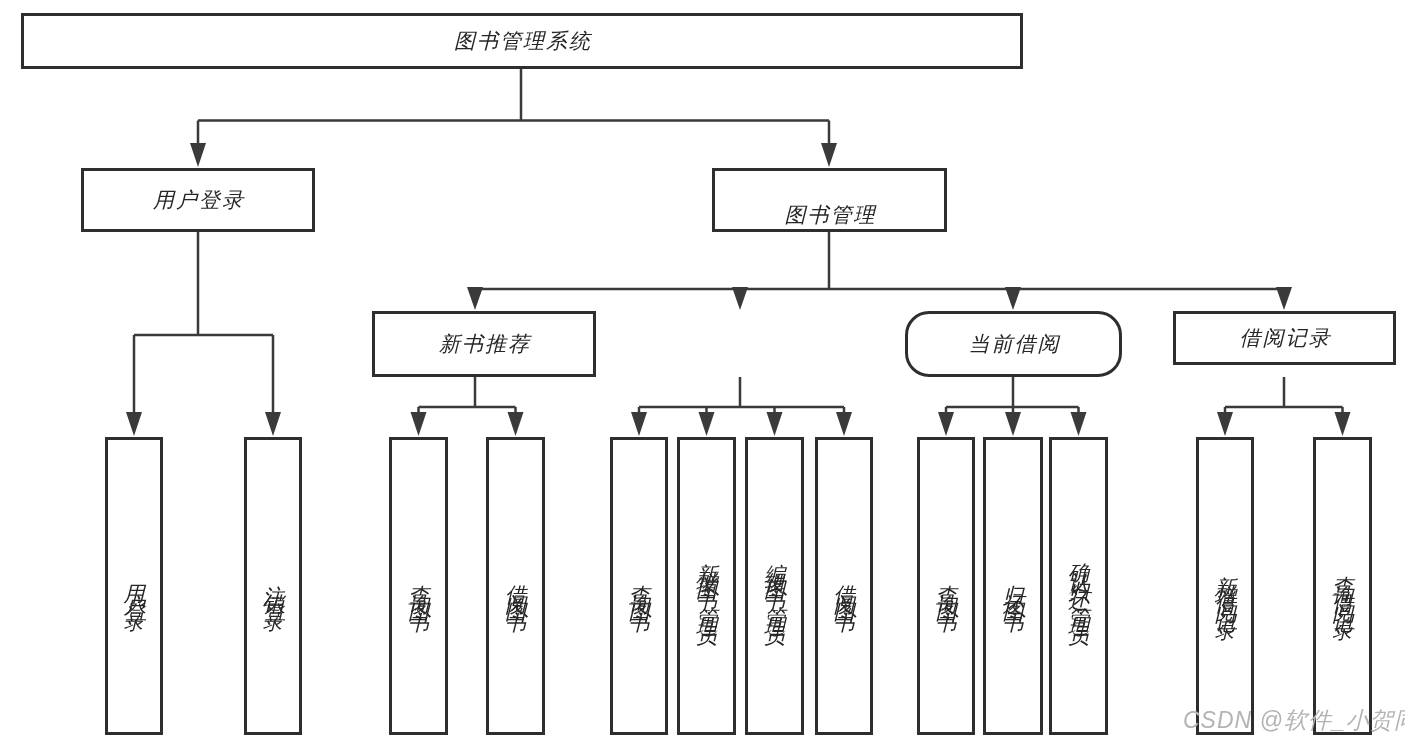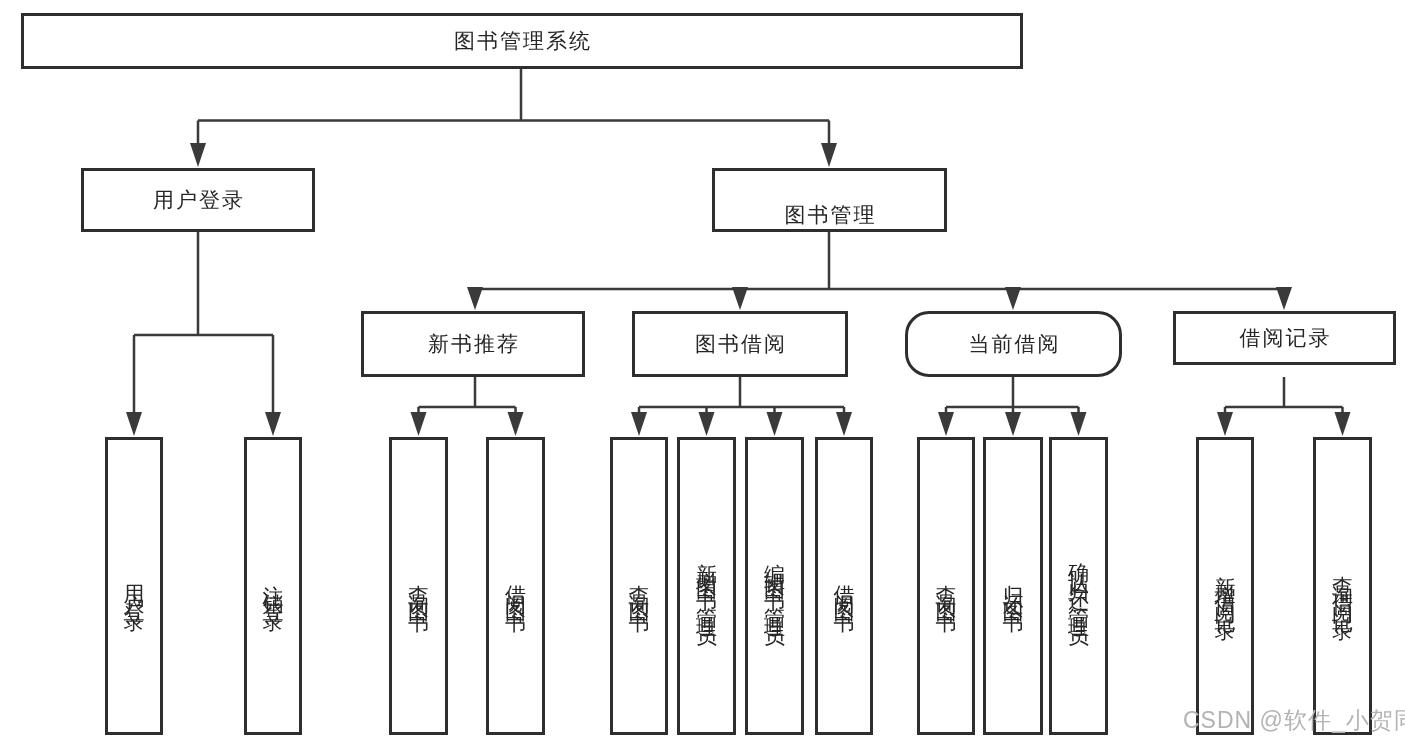--- a/index.html
+++ b/index.html
@@ -1,20 +1,21 @@
 <!DOCTYPE html>
 <html><head>
 <meta charset="utf-8">
 <style>
   html,body { margin:0; padding:0; background:#ffffff; }
   #stage {
     position:relative; width:1405px; height:747px;
     background:#ffffff; overflow:hidden;
     font-family:"Liberation Sans","DejaVu Sans",sans-serif;
     color:#262626;
+    font-style:italic;
   }
   #wires { position:absolute; left:0; top:0; width:1405px; height:747px; }
   .box {
     position:absolute; box-sizing:border-box;
     border:3px solid #2e2e2e; background:#ffffff;
     display:flex; align-items:center; justify-content:center;
     font-size:21px; letter-spacing:2px; text-indent:2px;
     color:#262626; z-index:2;
   }
   .vbox span {
@@ -77,25 +78,22 @@
     <span>图书管理系统</span>
   </div>
 
   <div class="box" style="left:81px; top:168px; width:234px; height:64px;">
     <span>用户登录</span>
   </div>
   <div class="box" style="left:712px; top:168px; width:235px; height:64px;align-items:flex-end;">
     <span>图书管理</span>
   </div>
 
-  <div class="box" style="left:361px; top:311px; width:224px; height:66px;">
+  <div class="box" style="left:372px; top:311px; width:224px; height:66px;">
     <span>新书推荐</span>
-  </div>
-  <div class="box" style="left:632px; top:311px; width:216px; height:66px;">
-    <span>图书借阅</span>
   </div>
   <div class="box" style="left:905px; top:311px; width:217px; height:66px;border-radius:24px;">
     <span>当前借阅</span>
   </div>
   <div class="box" style="left:1173px; top:311px; width:223px; height:54px;">
     <span>借阅记录</span>
   </div>
 
   <div class="box vbox" style="left:105px; top:437px; width:58px; height:298px;">
     <span>用户登录</span>

